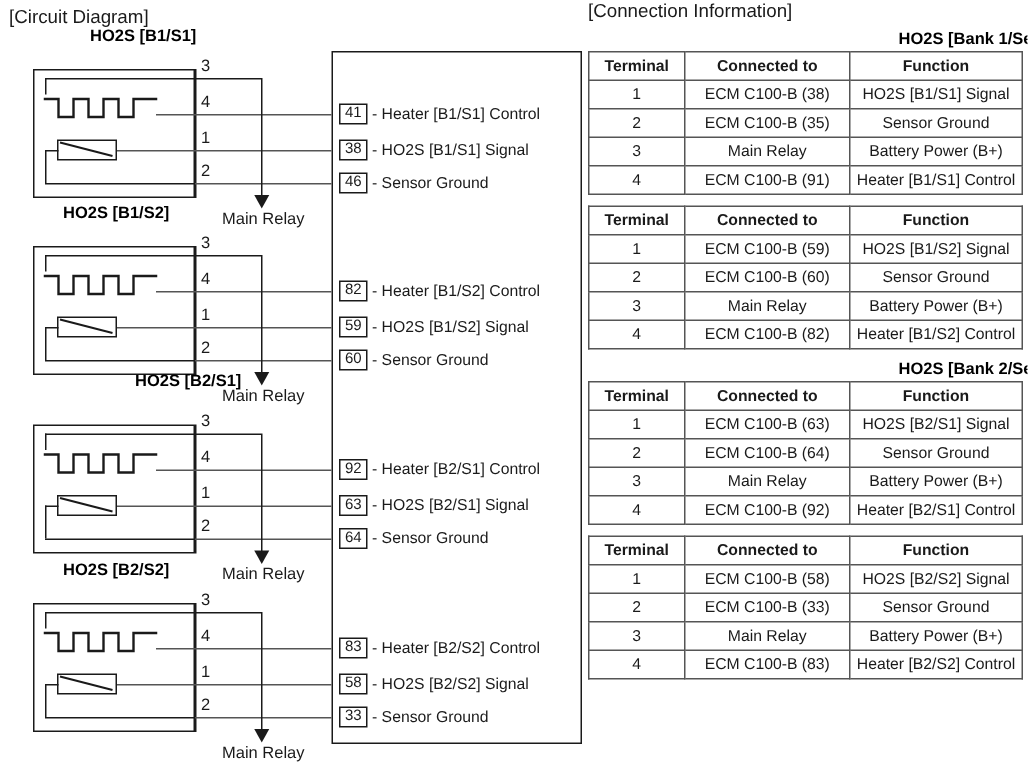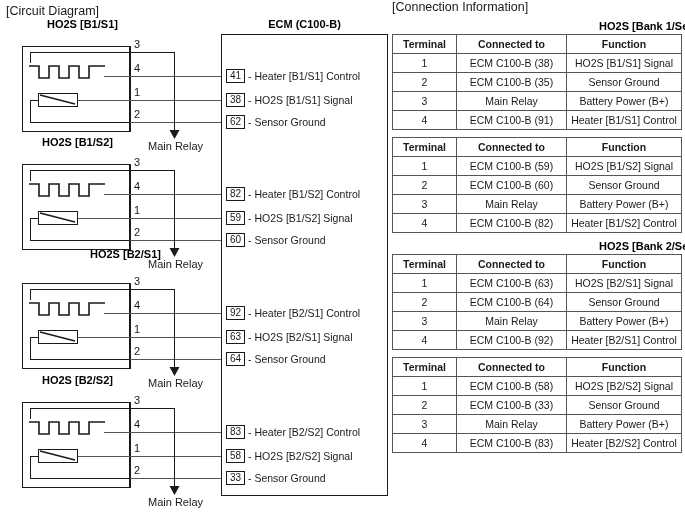--- a/index.html
+++ b/index.html
@@ -204,25 +204,24 @@
   table.conn-table col.c-conn { width: 110px; }
   table.conn-table col.c-func { width: 115px; }
 </style>
 </head>
 <body>
 
 <div id="circuit-area">
 
   <div class="section-title" style="left:6px; top:4px;">[Circuit Diagram]</div>
 
-  <div id="ecm-title">ECM (C100-B)</div>
   <div id="ecm-box"></div>
 
   <div id="blocks-host">
-      <div class="block-title" style="left: 47px; top: 18px;">HO2S [B1/S1]</div>
+      <div class="block-title" style="left: 60px; top: 18px;">HO2S [B1/S1]</div>
       <div class="circuit-block" style="top: 32px;">
         <div class="sensor-box"></div>
         <div class="pin-column-line"></div>
         <div class="wire-dark" style="left:30px; top:20px; width:100px;"></div>
         <div class="vwire-dark" style="left:30px; top:20px; height:11px;"></div>
         <svg class="heater-svg" style="top:29px;" width="76" height="22" viewBox="0 0 76 22">
           <path d="M0,5 L10,5 L10,17 L20,17 L20,5 L30,5 L30,17 L40,17 L40,5 L50,5 L50,17 L60,17 L60,5 L76,5" fill="none" stroke="#1a1a1a" stroke-width="1.6"></path>
         </svg>
         <div class="wire" style="left:104px; top:44px; width:26px;"></div>
         <div class="sensor-elem" style="top:61px;">
@@ -352,21 +351,21 @@
   <div id="ecm-pins-host">
       <div class="ecm-pin" style="top: 69px;">
         <span class="pin-chip">41</span>
         <span>- Heater [B1/S1] Control</span>
       </div>
       <div class="ecm-pin" style="top: 93px;">
         <span class="pin-chip">38</span>
         <span>- HO2S [B1/S1] Signal</span>
       </div>
       <div class="ecm-pin" style="top: 115px;">
-        <span class="pin-chip">62</span>
+        <span class="pin-chip">46</span>
         <span>- Sensor Ground</span>
       </div>
       <div class="ecm-pin" style="top: 187px;">
         <span class="pin-chip">82</span>
         <span>- Heater [B1/S2] Control</span>
       </div>
       <div class="ecm-pin" style="top: 211px;">
         <span class="pin-chip">59</span>
         <span>- HO2S [B1/S2] Signal</span>
       </div>

